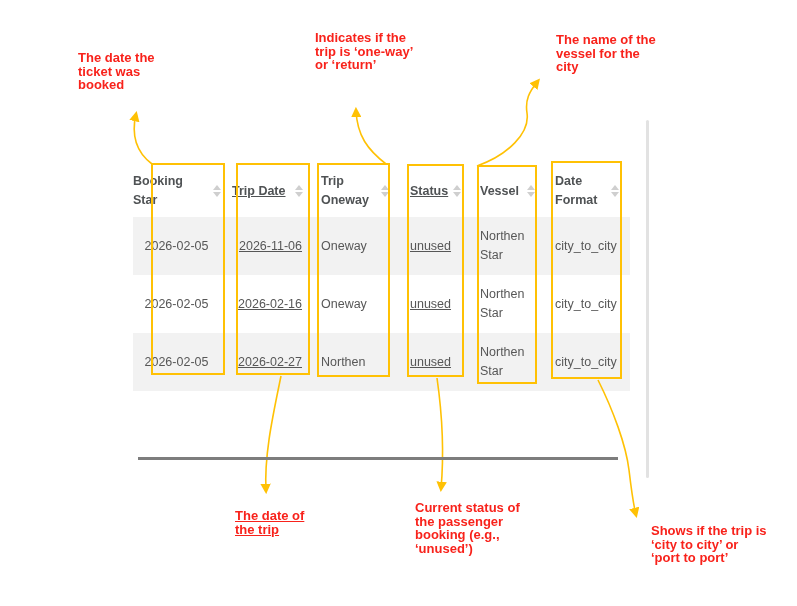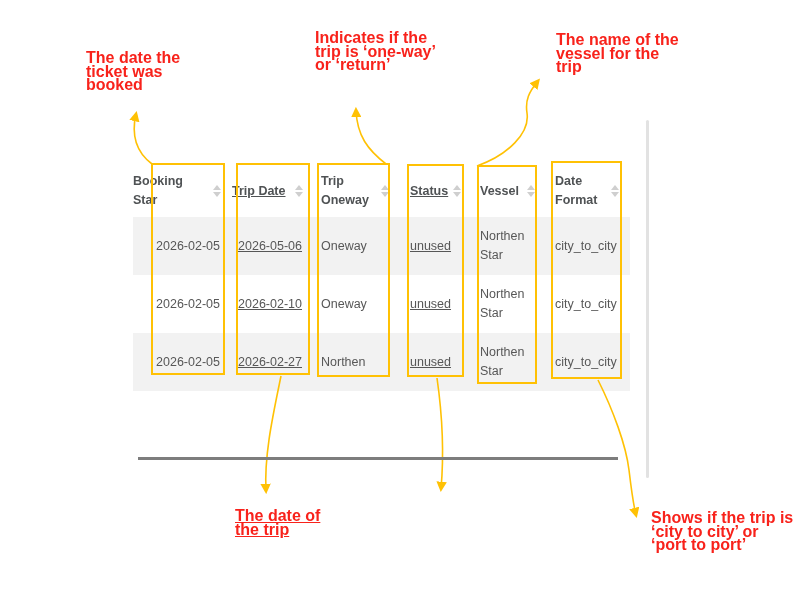--- a/index.html
+++ b/index.html
@@ -13,37 +13,37 @@
   html,body{background:#fff;}
   body{font-family:"Liberation Sans",sans-serif;}
   #canvas{position:relative;width:797px;height:606px;background:#fff;overflow:hidden;}
 
   
   table#grid{position:absolute;left:133px;top:165px;width:497px;border-collapse:collapse;table-layout:fixed;}
   #grid th,#grid td{font-size:12.5px;color:var(--cell_text);line-height:19px;vertical-align:middle;overflow:hidden;}
   #grid thead th{height:52px;font-weight:bold;color:var(--header_text);position:relative;background:#fff;text-align:left;}
   #grid tbody tr{height:58px;}
   #grid tbody tr.odd{background:var(--row_stripe);}
-  .c1{text-align:right;padding-right:12px;}
+  .c1{text-align:center;padding-right:12px;}
   .c2{text-align:right;padding-right:12px;text-decoration:underline;}
   th.c1,th.c2{padding-right:26px;}
   .c3{padding-left:7px;padding-right:22px;}
   .c4{padding-left:10px;padding-right:18px;text-decoration:underline;}
   .c5{padding-left:8px;padding-right:4px;}
   .c6{padding-left:9px;padding-right:20px;}
   .sort{position:absolute;right:11px;top:50%;transform:translateY(-50%);display:flex;flex-direction:column;align-items:center;gap:2px;}
   .sort i{display:block;width:0;height:0;border-left:4px solid transparent;border-right:4px solid transparent;}
   .sort i.up{border-bottom:5px solid #cfcfcf;}
   .sort i.dn{border-top:5px solid #cfcfcf;}
 
   
   .hbox{position:absolute;border:2px solid var(--highlight);background:transparent;}
 
   
-  .note{position:absolute;color:var(--label);font-size:16px;line-height:13.5px;font-weight:600;white-space:pre-line;}
+  .note{position:absolute;color:var(--label);font-size:13px;line-height:13.5px;font-weight:600;white-space:pre-line;}
 
   
   #hr-line{position:absolute;left:138px;top:457px;width:480px;height:3px;background:#7d7d7d;}
   #v-scroll{position:absolute;left:646px;top:120px;width:3px;height:358px;background:#e2e2e2;border-radius:2px;}
 
   
   #arrows{position:absolute;left:0;top:0;pointer-events:none;}
   #arrows path.a{fill:none;stroke:var(--highlight);stroke-width:1.6;}
   #arrows .ah{fill:var(--highlight);}
 </style>
@@ -103,29 +103,29 @@
           <span class="sort">
               <i class="up"></i>
               <i class="dn"></i>
             </span>
         </th>
       </tr>
     </thead>
     <tbody>
       <tr class="odd">
         <td class="c1">2026-02-05</td>
-        <td class="c2">2026-05-06</td>
+        <td class="c2">2026-11-06</td>
         <td class="c3">Oneway</td>
         <td class="c4">unused</td>
         <td class="c5">Northen Star</td>
         <td class="c6">city_to_city</td>
       </tr>
       <tr>
         <td class="c1">2026-02-05</td>
-        <td class="c2">2026-02-10</td>
+        <td class="c2">2026-02-16</td>
         <td class="c3">Oneway</td>
         <td class="c4">unused</td>
         <td class="c5">Northen Star</td>
         <td class="c6">city_to_city</td>
       </tr>
       <tr class="odd">
         <td class="c1">2026-02-05</td>
         <td class="c2">2026-02-27</td>
         <td class="c3">Northen</td>
         <td class="c4">unused</td>
@@ -135,32 +135,36 @@
     </tbody>
   </table>
 
   <div class="hbox" style="left:151px;top:163px;width:74px;height:212px;"></div>
   <div class="hbox" style="left:236px;top:163px;width:74px;height:212px;"></div>
   <div class="hbox" style="left:317px;top:163px;width:73px;height:214px;"></div>
   <div class="hbox" style="left:407px;top:164px;width:57px;height:213px;"></div>
   <div class="hbox" style="left:477px;top:165px;width:60px;height:219px;"></div>
   <div class="hbox" style="left:551px;top:161px;width:71px;height:218px;"></div>
 
-  <div class="note" style="left:86px;top:51px;">The date the
+  <div class="note" style="left:78px;top:51px;">The date the
 ticket was
 booked</div>
   <div class="note" style="left:315px;top:31px;">Indicates if the
 trip is ‘one-way’
 or ‘return’</div>
   <div class="note" style="left:556px;top:33px;">The name of the
 vessel for the
-trip</div>
+city</div>
   <div class="note" style="left:235px;top:509px;text-decoration:underline;">The date of
 the trip</div>
-  <div class="note" style="left:651px;top:511px;">Shows if the trip is
+  <div class="note" style="left:415px;top:501px;">Current status of
+the passenger
+booking (e.g.,
+‘unused’)</div>
+  <div class="note" style="left:651px;top:524px;">Shows if the trip is
 ‘city to city’ or
 ‘port to port’</div>
 
   <svg id="arrows" width="797" height="606" viewBox="0 0 797 606">
     <defs>
       <marker id="ah" viewBox="0 0 10 10" refX="7" refY="5" markerWidth="6.5" markerHeight="6.5" orient="auto-start-reverse">
         <path class="ah" d="M0,0 L10,5 L0,10 z"></path>
       </marker>
     </defs>
     <path class="a" d="M 152,164 C 140,155 130,140 136,114" marker-end="url(#ah)"></path>

